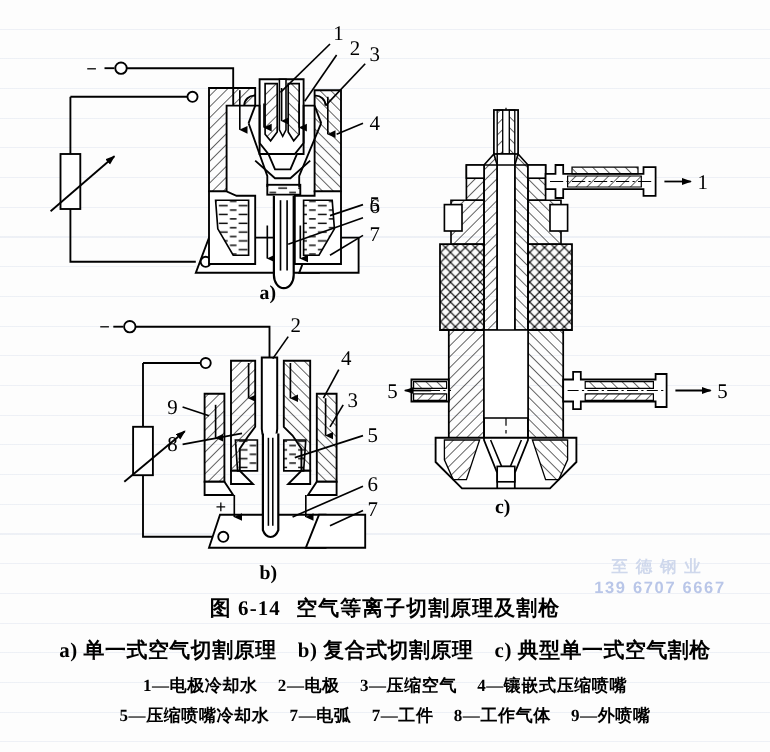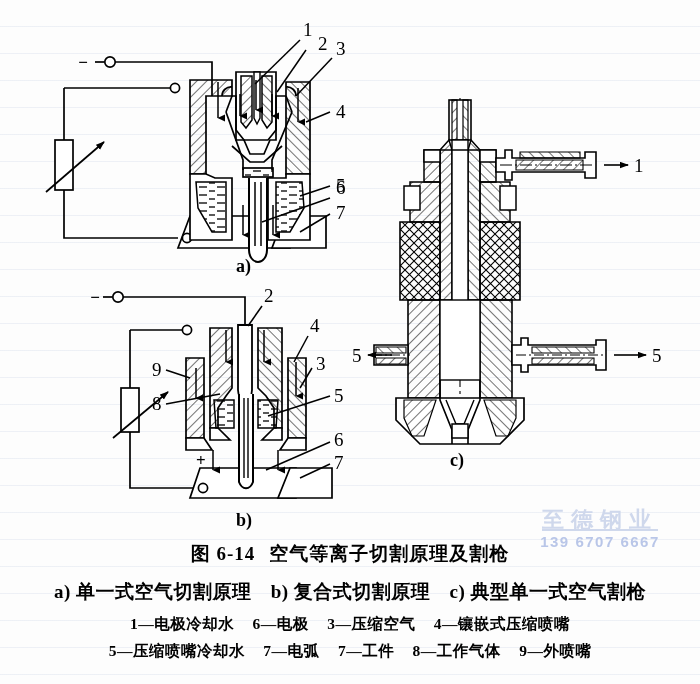--- a/index.html
+++ b/index.html
@@ -46,23 +46,22 @@
     font-size:15.5px;font-weight:bold;line-height:1.45;margin:0 0 4px 0;
     letter-spacing:0.5px;
   }
   .legend-line span.item{margin:0 7px;}
   .watermark{
     position:absolute;left:505px;top:508px;width:190px;
     text-align:center;pointer-events:none;
     font-family:"Liberation Sans","DejaVu Sans",sans-serif;
   }
   .watermark .wm-cn{
-    font-size:22px;letter-spacing:7px;color:#cfd8ec;font-weight:bold;
+    font-size:15px;letter-spacing:7px;color:#cfd8ec;font-weight:bold;
     line-height:1.1;
-    text-decoration:underline;
   }
   .watermark .wm-num{
     font-size:15px;letter-spacing:1.5px;color:#b9c6e8;font-weight:bold;
     line-height:1.3;
   }
 </style>
 </head>
 <body>
 
 <div id="page">
@@ -412,21 +411,21 @@
     </div>
 
     <div class="sub-caption">
       <span class="item">a) 单一式空气切割原理</span>
       <span class="item">b) 复合式切割原理</span>
       <span class="item">c) 典型单一式空气割枪</span>
     </div>
 
     <div class="legend-line">
       <span class="item">1—电极冷却水</span>
-      <span class="item">6—电极</span>
+      <span class="item">2—电极</span>
       <span class="item">3—压缩空气</span>
       <span class="item">4—镶嵌式压缩喷嘴</span>
     </div>
 
     <div class="legend-line">
       <span class="item">5—压缩喷嘴冷却水</span>
       <span class="item">7—电弧</span>
       <span class="item">7—工件</span>
       <span class="item">8—工作气体</span>
       <span class="item">9—外喷嘴</span>

